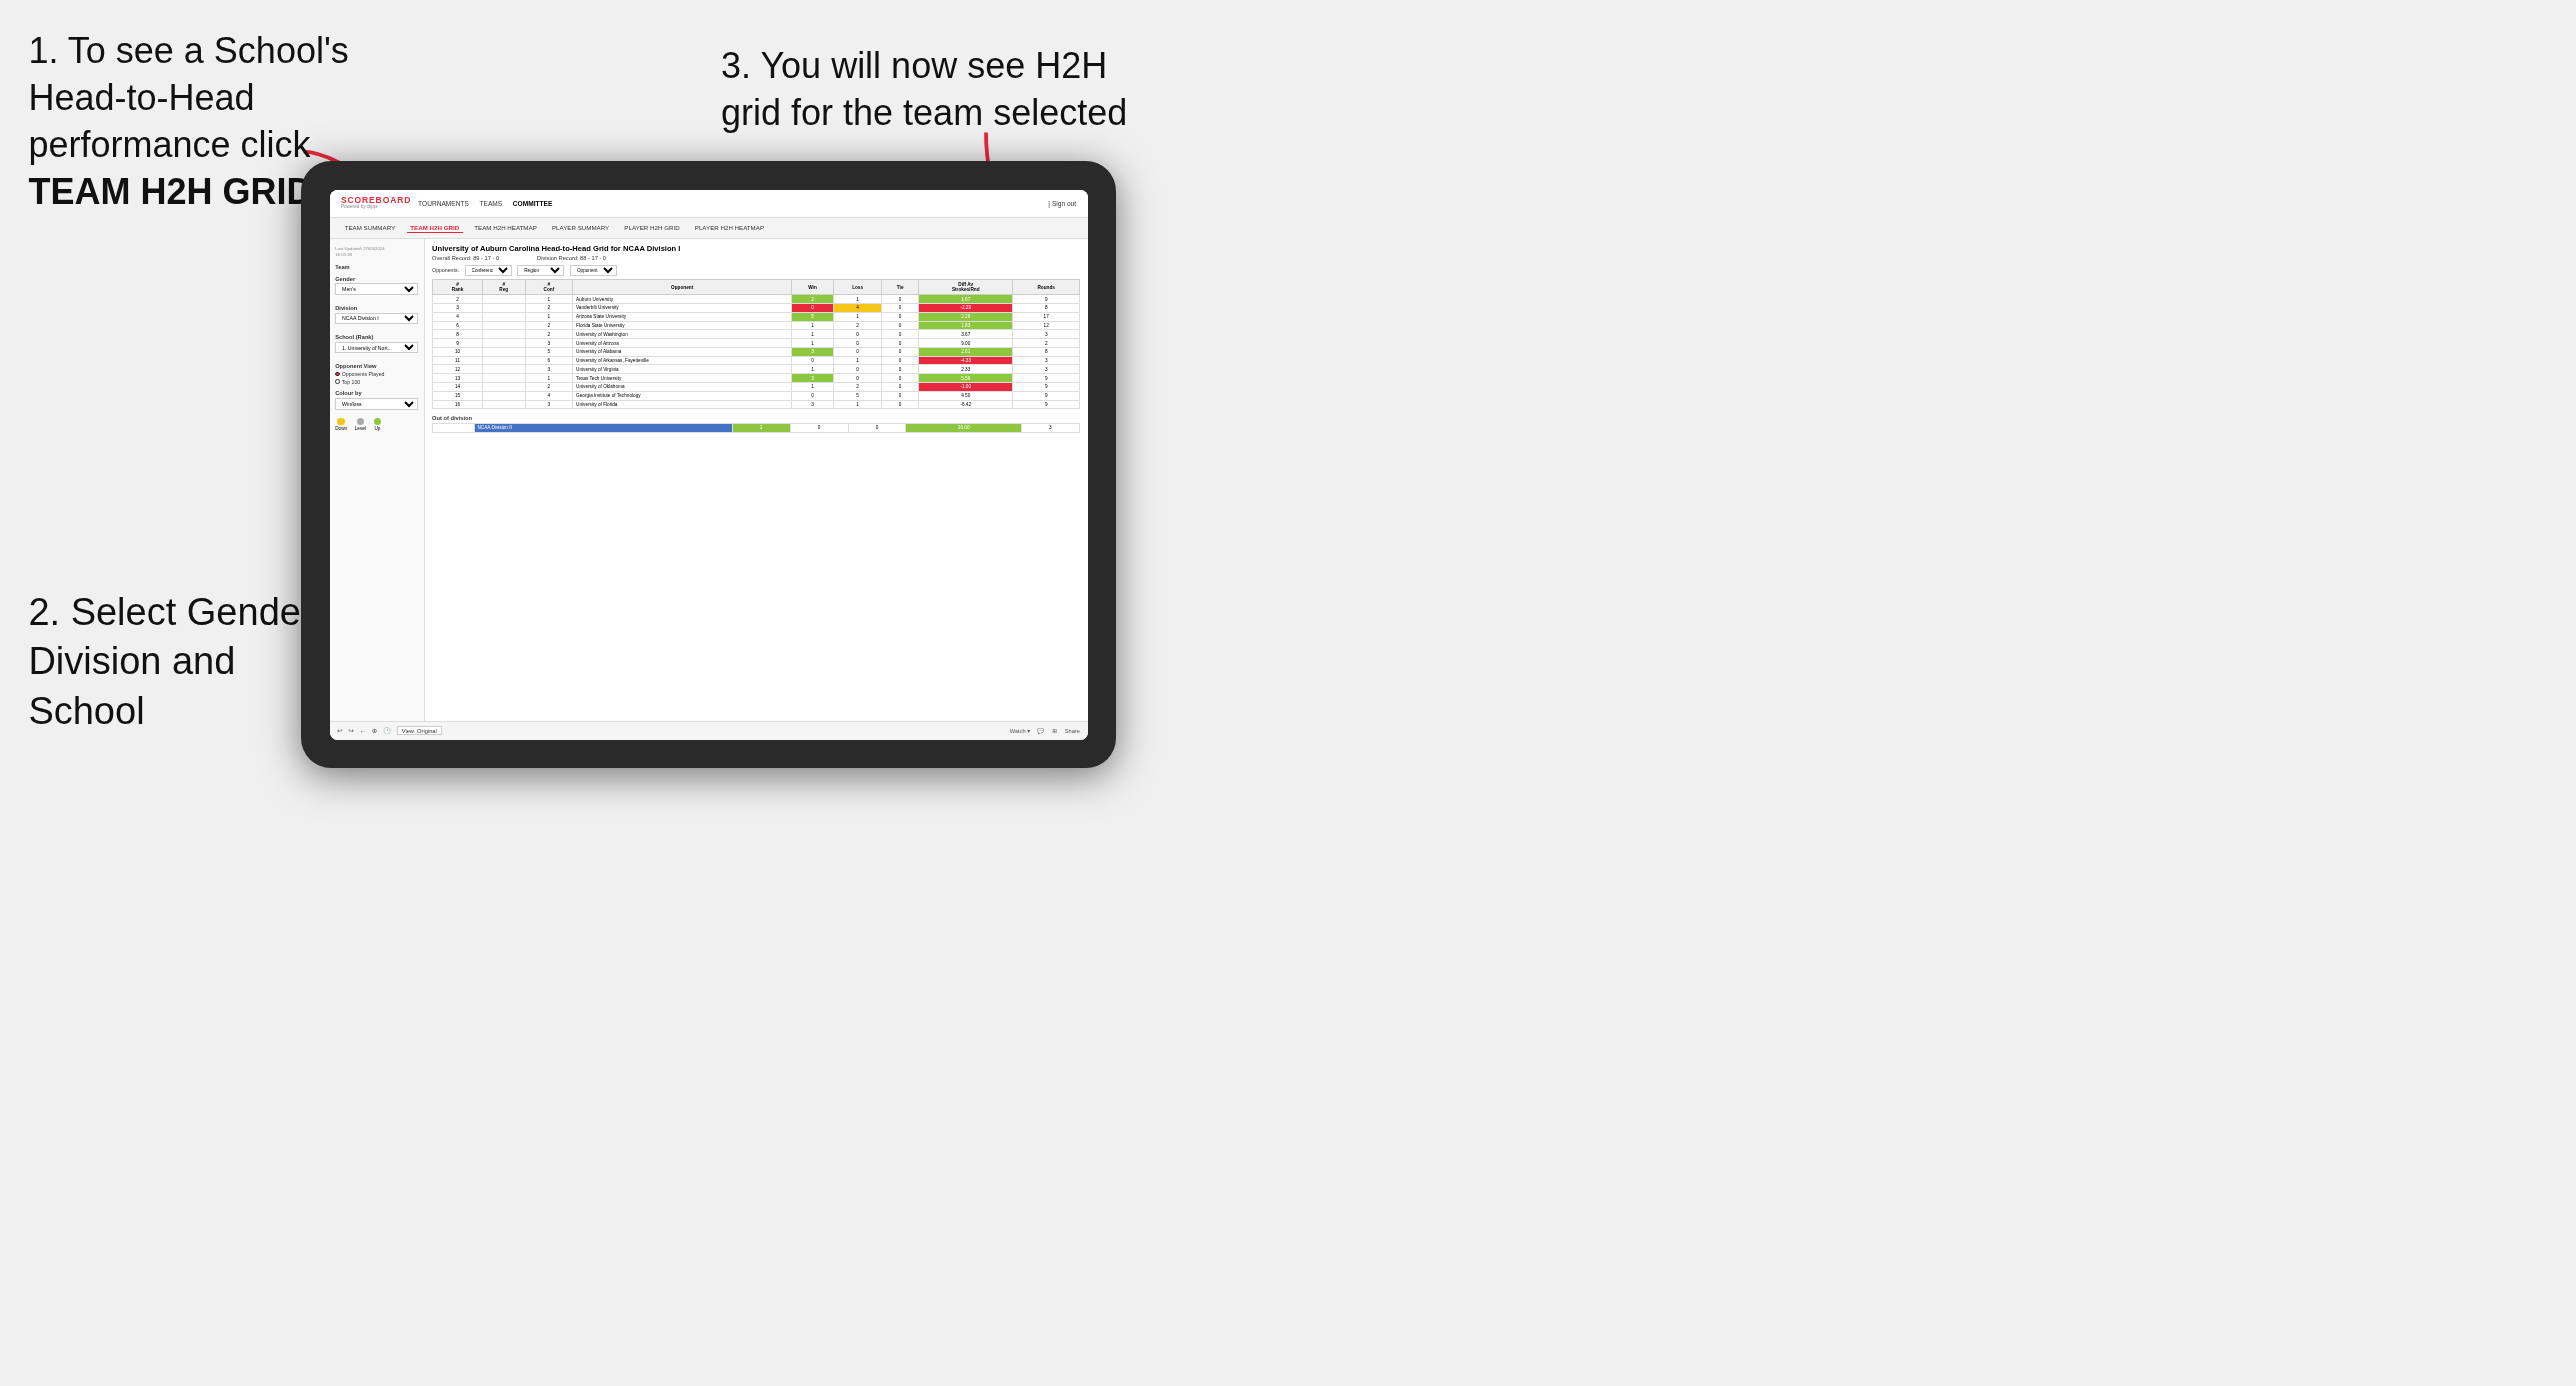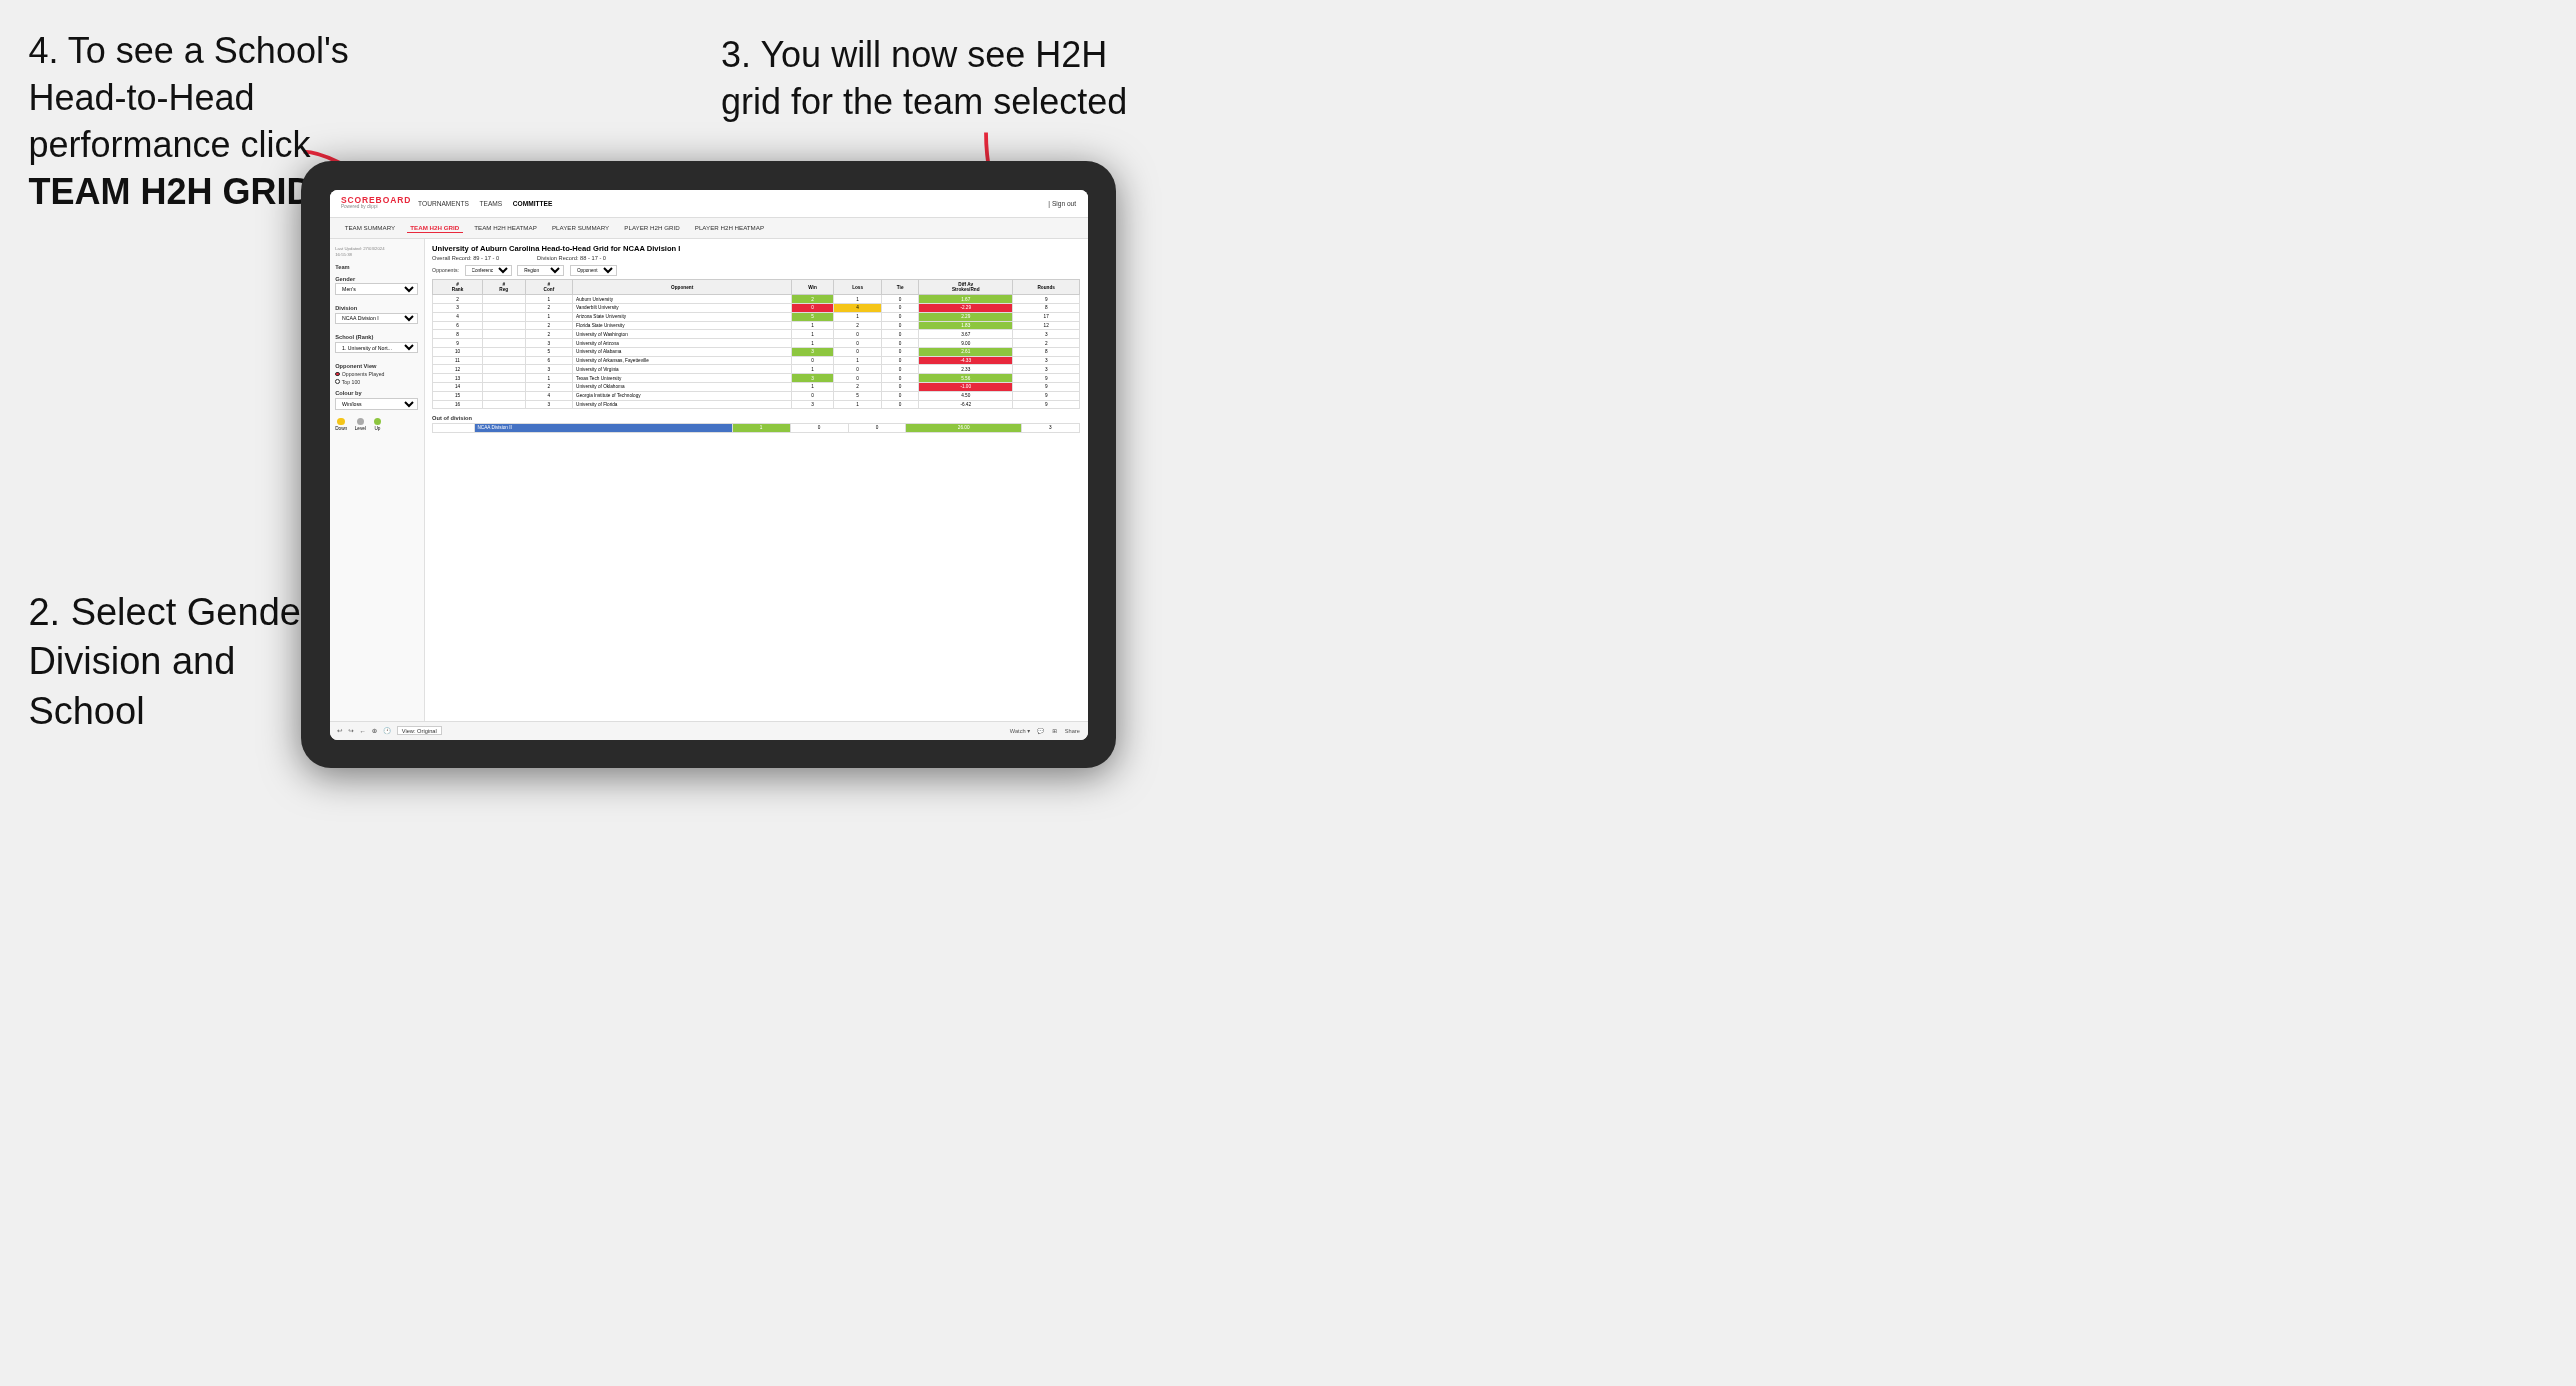--- a/index.html
+++ b/index.html
@@ -16,21 +16,21 @@
     .annotation {
       position: absolute;
       font-size: 36px;
       line-height: 1.3;
       color: #111;
     }
     .annotation strong { font-weight: 900; }
 
     #ann1 { top: 28.4px; left: 28.4px; width: 417px; }
     #ann2 { top: 588px; left: 28.4px; width: 360px; font-size: 40px; }
-    #ann3 { top: 32px; left: 721px; width: 531px; }
+    #ann3 { top: 43px; left: 721px; width: 531px; }
 
     
     .arrow-svg {
       position: absolute;
       pointer-events: none;
     }
 
     
     .tablet {
       position: absolute;
@@ -315,21 +315,21 @@
 <svg class="arrow-svg" style="left:891px;top:123px;width:190px;height:190px;" viewBox="0 0 200 200">
   <defs>
     <marker id="arrowhead3" markerWidth="8" markerHeight="8" refX="4" refY="4" orient="auto">
       <path d="M0,0 L8,4 L0,8 Z" fill="#e8283c"></path>
     </marker>
   </defs>
   <path d="M 100,10 C 100,80 130,130 160,180" stroke="#e8283c" stroke-width="4" fill="none" marker-end="url(#arrowhead3)"></path>
 </svg>
 
 <div class="annotation" id="ann1">
-  <span>4. To see a School's Head-to-Head performance click</span><br>
+  <span>1. To see a School's Head-to-Head performance click</span><br>
   <strong>TEAM H2H GRID</strong>
 </div>
 
 <div class="annotation" id="ann2" style="font-size:38px;">
   2. Select Gender,<br>Division and<br>School
 </div>
 
 <div class="annotation" id="ann3">
   3. You will now see H2H<br>grid for the team selected
 </div>

